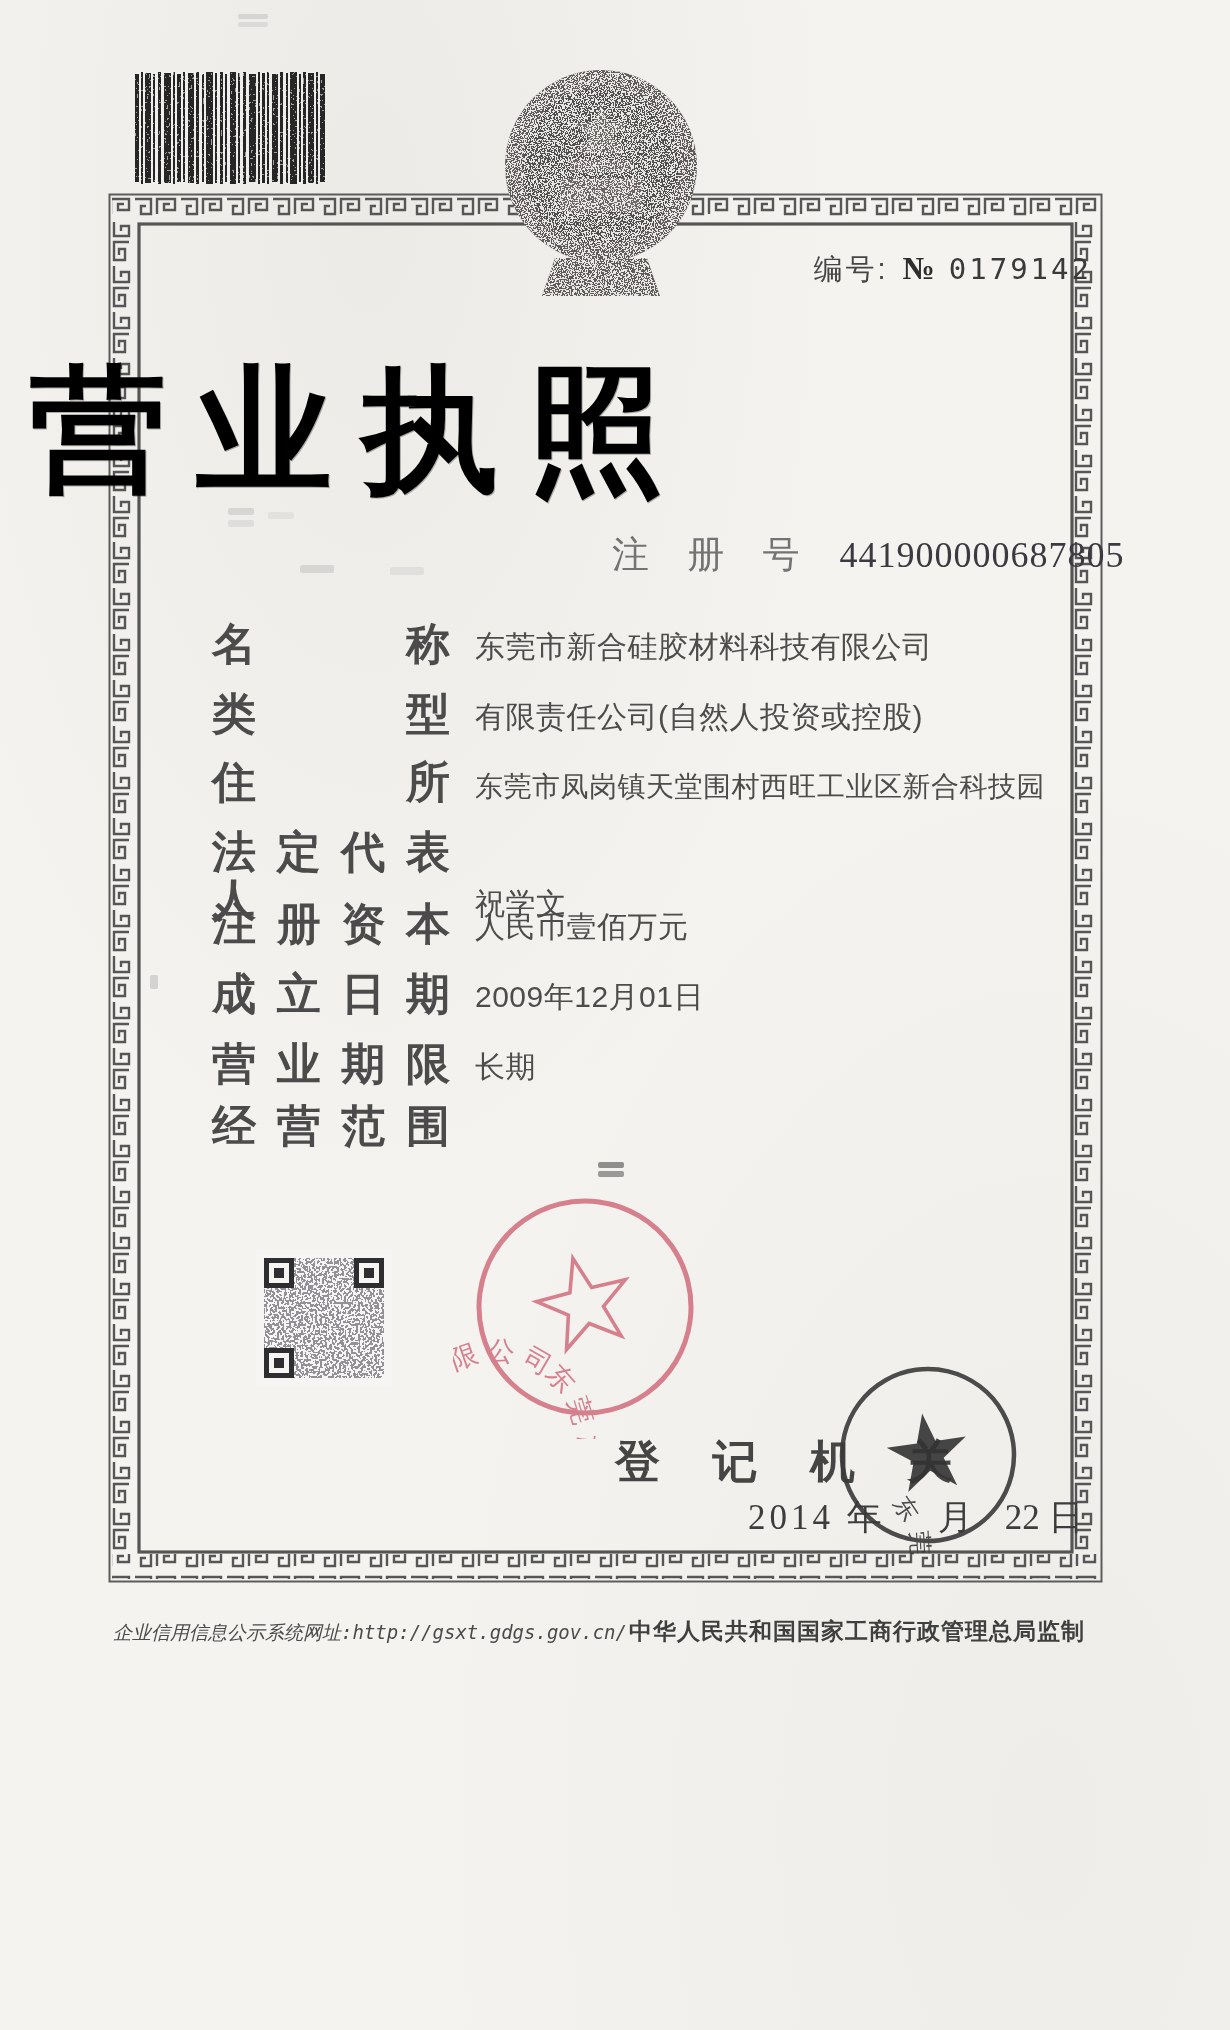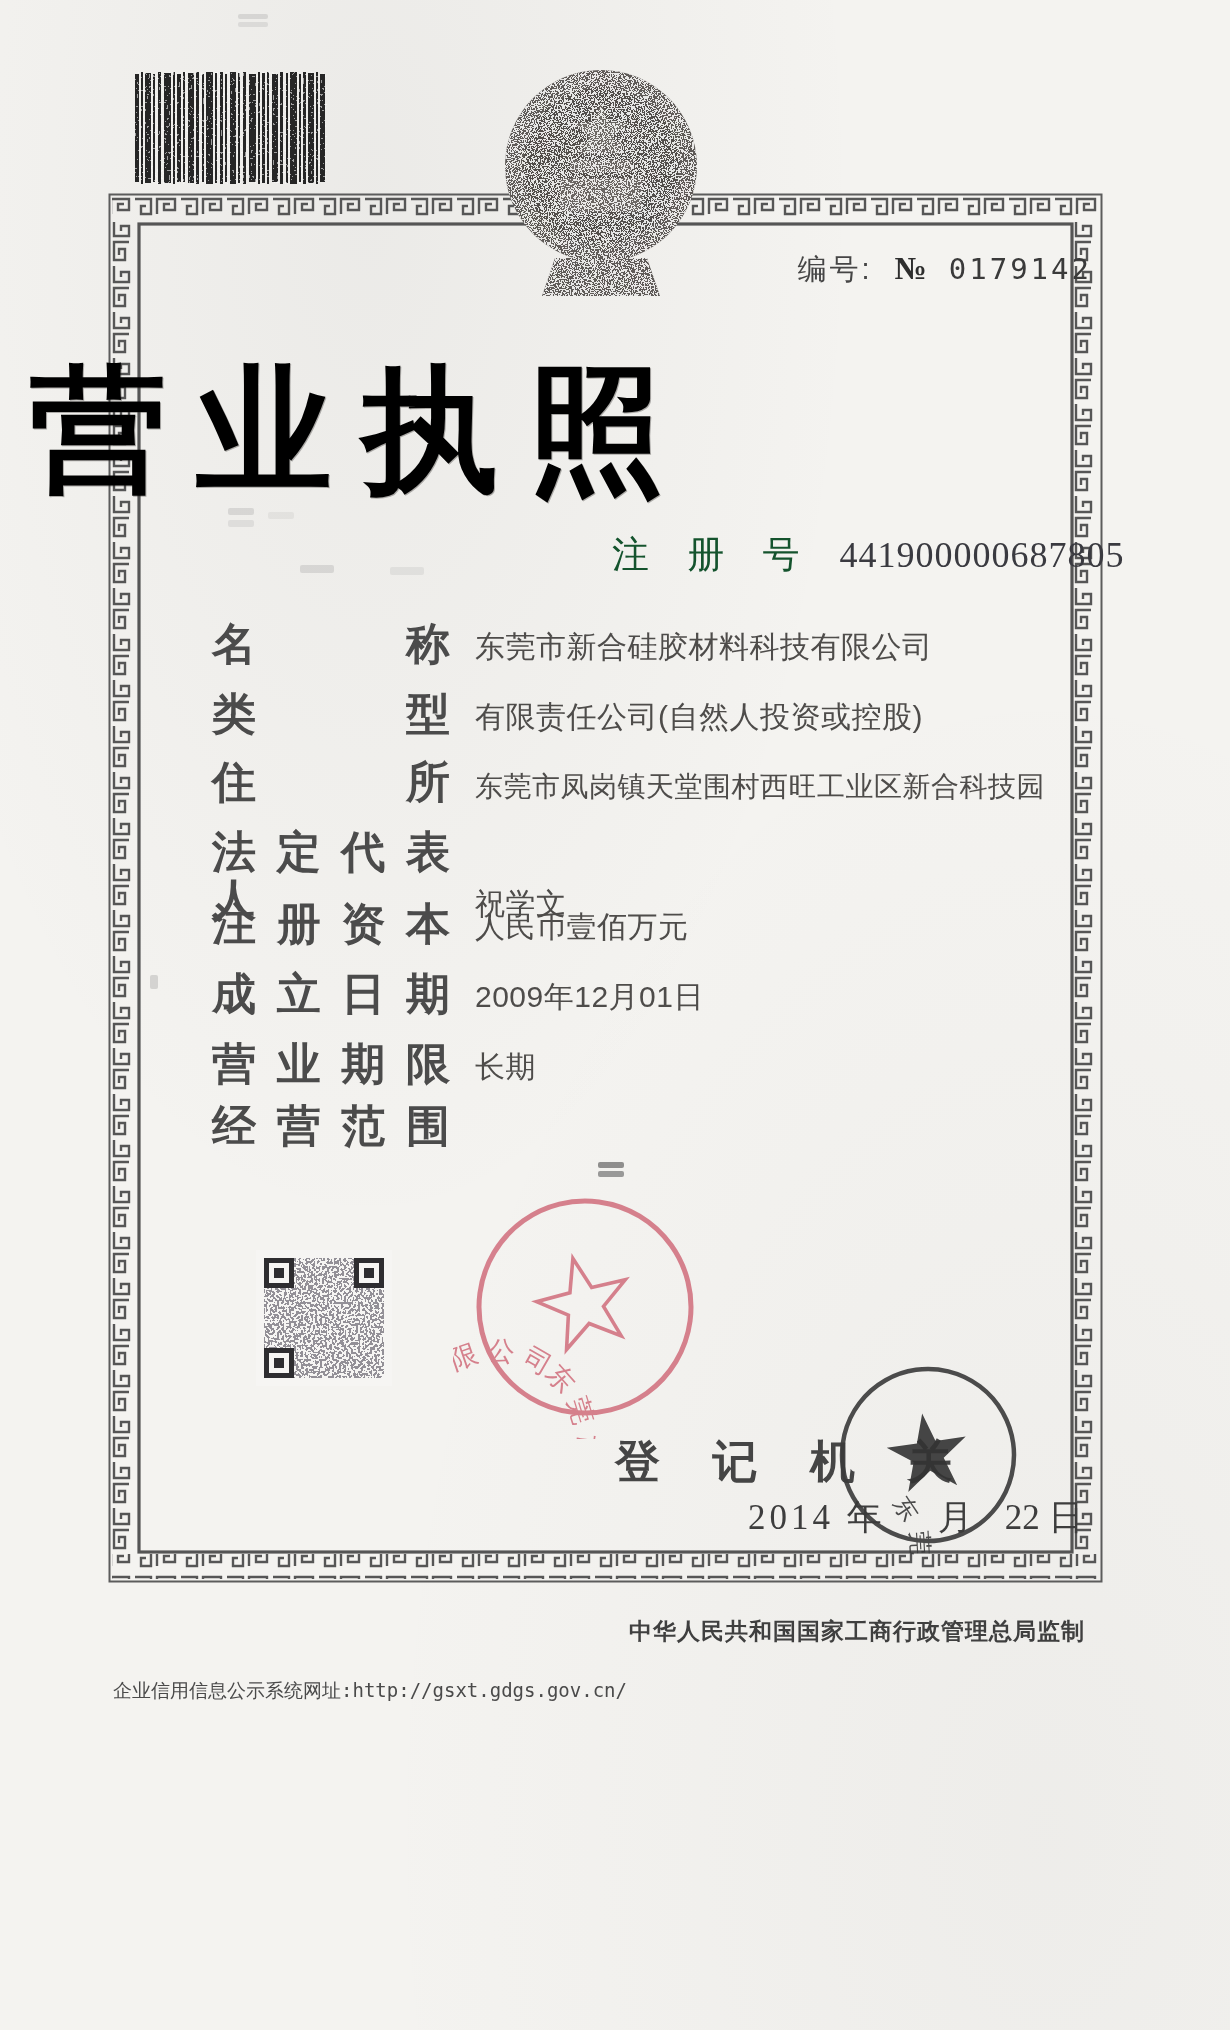--- a/index.html
+++ b/index.html
@@ -12,31 +12,31 @@
     font-family:"Liberation Sans", sans-serif;
     color:#3c3c3c;
   }
   .abs{position:absolute;}
   
   .barcode{left:135px;top:72px;width:192px;height:112px;}
   .emblem{left:500px;top:68px;width:202px;height:234px;z-index:3;}
   
   .frame{left:108px;top:193px;width:995px;height:1390px;z-index:1;}
   
-  .serial{left:0;top:250px;width:1092px;display:flex;justify-content:flex-end;align-items:baseline;gap:22px;z-index:4;}
+  .serial{left:0;top:250px;width:1092px;display:flex;justify-content:flex-end;align-items:baseline;gap:14px;z-index:4;}
   .serial .lbl{font-size:29px;letter-spacing:3px;color:#454545;}
   .serial .sym{font-family:"Liberation Serif", serif;font-weight:bold;font-size:32px;color:#2e2e2e;}
   .serial .num{font-family:"DejaVu Sans Mono", monospace;font-size:29px;letter-spacing:3px;color:#3a3a3a;}
   
   .title{left:0;top:340px;width:1206px;font-size:136px;font-weight:900;
          letter-spacing:30px;color:#000000;z-index:4;text-indent:30px;
          text-shadow:1px 1px 0 rgba(43,41,38,0.35);}
   
   .regno{left:612px;top:530px;display:flex;align-items:baseline;gap:26px;z-index:4;}
-  .regno .lbl{font-size:37px;letter-spacing:14px;color:#14532d;}
+  .regno .lbl{font-size:37px;letter-spacing:14px;color:#737373;}
   .regno .num{font-family:"Liberation Serif", serif;font-size:36px;letter-spacing:1px;color:#3a3a40;}
   
   .row{left:212px;width:880px;display:flex;align-items:flex-end;z-index:4;}
   .row .flabel{width:238px;min-width:238px;font-size:44px;font-weight:600;color:#4b4b4b;
                text-align:justify;text-align-last:justify;line-height:1.1;}
   .row .fvalue{margin-left:25px;padding-top:9px;font-size:30px;color:#4e4c4a;letter-spacing:0.5px;
                font-family:"Liberation Sans", sans-serif;white-space:nowrap;}
   .row.scope .fvalue{white-space:normal;width:622px;font-size:22px;line-height:27px;padding-top:2px;
                      text-align:justify;letter-spacing:0.2px;color:#474543;}
   .row.scope .flabel{margin-top:24px;}
@@ -45,22 +45,22 @@
   .issuedate{left:748px;top:1494px;display:flex;align-items:baseline;gap:10px;z-index:2;
              font-family:"Liberation Serif", serif;font-size:35px;color:#3d3d3d;}
   .issuedate .y{letter-spacing:4px;}
   .issuedate .m{margin-left:42px;}
   .issuedate .d{margin-left:22px;}
   
   .qr{left:256px;top:1250px;width:136px;height:136px;z-index:3;}
   .red-seal{left:453px;top:1175px;width:264px;height:264px;z-index:5;}
   .black-seal{left:826px;top:1353px;width:204px;height:204px;z-index:5;}
   
-  .footer-left{left:113px;top:1678px;font-size:19px;color:#4a4a4a;z-index:4;
-               font-family:"DejaVu Sans Mono", monospace;letter-spacing:0px;}
+  .footer-left{left:113px;top:1620px;font-size:19px;color:#4a4a4a;z-index:4;
+               font-family:"DejaVu Sans Mono", monospace;letter-spacing:0px;font-style:italic;}
   .footer-right{left:0;top:1616px;width:1085px;text-align:right;font-size:23px;font-weight:600;
                 color:#3f3f3f;z-index:4;letter-spacing:1px;}
   
   .smudge{background:#9a9a9a;opacity:0.28;border-radius:2px;z-index:2;}
   .sm1{left:228px;top:508px;width:26px;height:7px;box-shadow:0 12px 0 rgba(154,154,154,0.7),40px 4px 0 rgba(154,154,154,0.5);}
   .sm2{left:300px;top:565px;width:34px;height:8px;box-shadow:90px 2px 0 rgba(154,154,154,0.6);}
   .sm3{left:598px;top:1162px;width:26px;height:6px;background:#5a5a5a;opacity:0.65;box-shadow:0 9px 0 #6a6a6a;}
   .sm4{left:150px;top:975px;width:8px;height:14px;opacity:0.35;}
   .sm5{left:238px;top:14px;width:30px;height:5px;box-shadow:0 8px 0 rgba(154,154,154,0.8);}
 </style>

